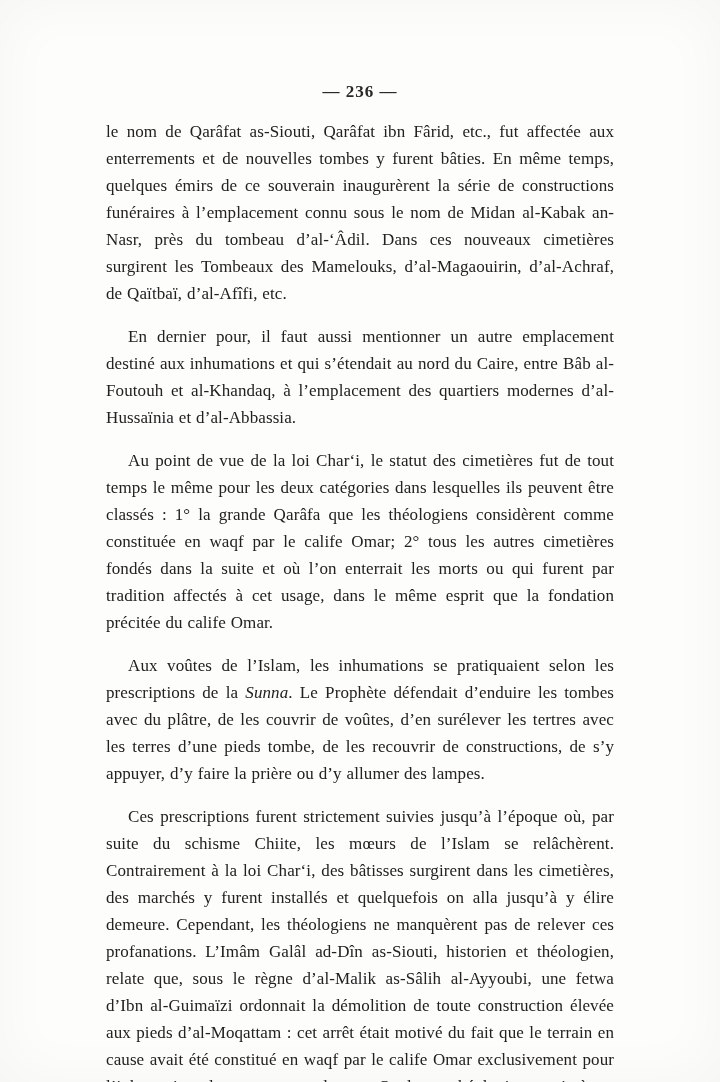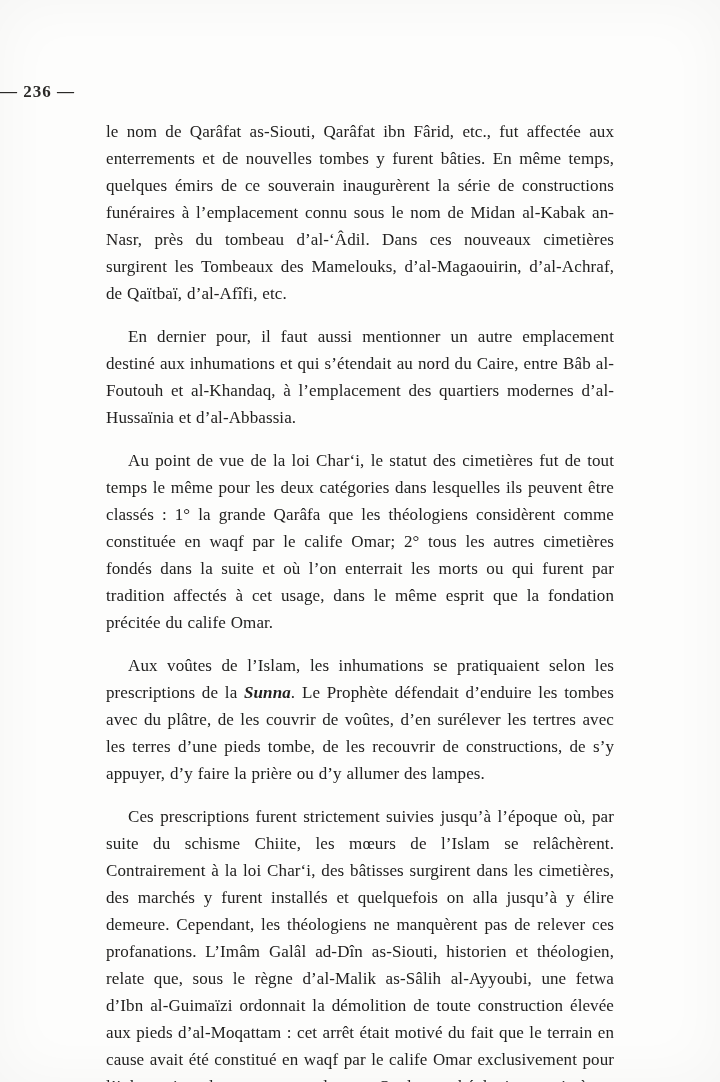--- a/index.html
+++ b/index.html
@@ -13,20 +13,21 @@
     height: 1082px;
     margin: 0 auto;
     background: #fdfdfc;
     box-shadow: inset 0 0 60px rgba(0,0,0,0.035);
     overflow: hidden;
     font-family: "Liberation Serif", "DejaVu Serif", serif;
     color: #222120;
   }
   .page-number {
     margin-top: 82px;
+    text-align: center;
     font-size: 17px;
     font-weight: bold;
     letter-spacing: 1px;
     color: #2a2927;
   }
   .text-block {
     width: 540px;
     margin: 16px auto 0 auto;
     text-align: justify;
     font-size: 17px;
@@ -36,21 +37,20 @@
   }
   .text-block p {
     margin: 16px;
     padding: 0;
   }
   .text-block p.indent {
     text-indent: 22px;
   }
   .text-block em {
     font-style: italic;
-    font-weight: bold;
   }
 </style>
 </head>
 <body>
 
 <div class="scan">
   <div class="page-number">— 236 —</div>
   <div class="text-block">
       <p class=""><span>le nom de Qarâfat as-Siouti, Qarâfat ibn Fârid, etc., fut affectée aux enterrements et de nouvelles tombes y furent bâties. En même temps, quelques émirs de ce souverain inaugurèrent la série de constructions funéraires à l’emplacement connu sous le nom de Midan al-Kabak an-Nasr, près du tombeau d’al-‘Âdil. Dans ces nouveaux cimetières surgirent les Tombeaux des Mamelouks, d’al-Magaouirin, d’al-Achraf, de Qaïtbaï, d’al-Afîfi, etc.</span></p>
       <p class="indent"><span>En dernier pour, il faut aussi mentionner un autre emplacement destiné aux inhumations et qui s’étendait au nord du Caire, entre Bâb al-Foutouh et al-Khandaq, à l’emplacement des quartiers modernes d’al-Hussaïnia et d’al-Abbassia.</span></p>

